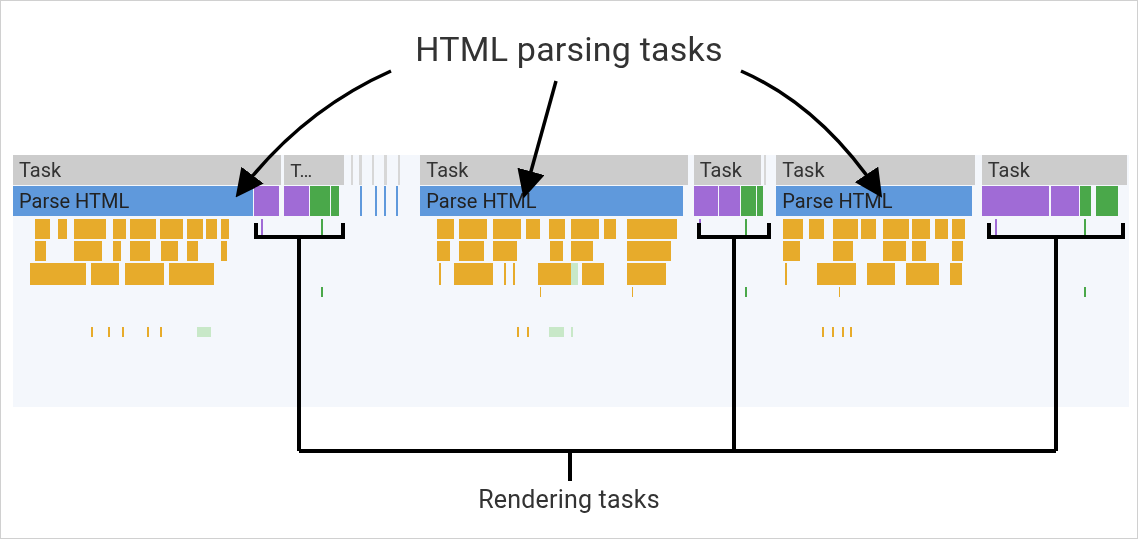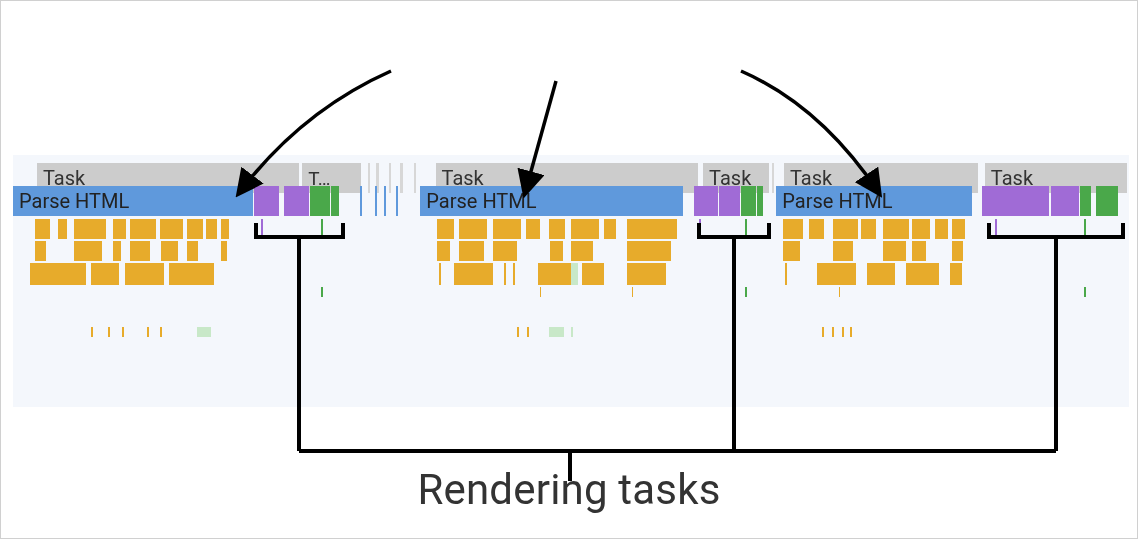--- a/index.html
+++ b/index.html
@@ -23,21 +23,21 @@
     transform: translateX(-50%);
     font-size: 34px;
     color: #333;
     letter-spacing: 0.2px;
   }
   .label-bottom {
     position: absolute;
     bottom: 24px;
     left: 50%;
     transform: translateX(-50%);
-    font-size: 42px;
+    font-size: 25px;
     color: #333;
     letter-spacing: 0.2px;
     text-align: center;
   }
   svg.arrows {
     position: absolute;
     inset: 0;
     pointer-events: none;
   }
 
@@ -48,21 +48,21 @@
     right: 8px;
     top: 154px;
     height: 252px;
     background: #f4f7fc;
   }
   .row {
     position: absolute;
     left: 0; right: 0;
     height: 30px;
   }
-  .row-task { top: 8px; margin-left: 24px; }
+  .row-task { top: 0; }
   .row-main { top: 31px; text-align: center; }
 
   
   .row-a { top: 64px; height: 20px; }
   .row-b { top: 86px; height: 20px; }
   .row-c { top: 108px; height: 22px; }
   .row-d { top: 132px; height: 10px; }
   .row-e { top: 172px; height: 10px; }
 
   .seg {
@@ -89,20 +89,21 @@
   
   .sliver { width: 3px; padding: 0; }
   .thin { width: 2px; padding: 0; }
   .tiny { width: 1px; padding: 0; }
 </style>
 </head>
 <body>
 
 <div class="canvas">
 
+  <div class="label-top">HTML parsing tasks</div>
   <div class="label-bottom">Rendering tasks</div>
 
   <div class="timeline">
 
     <div class="row row-task">
       <div class="seg c-task" style="left:0%; width:24%">
           <span>Task</span>
         </div>
       <div class="seg c-task" style="left:24.3%; width:5.4%; font-size:19px;">
           <span>T…</span>

